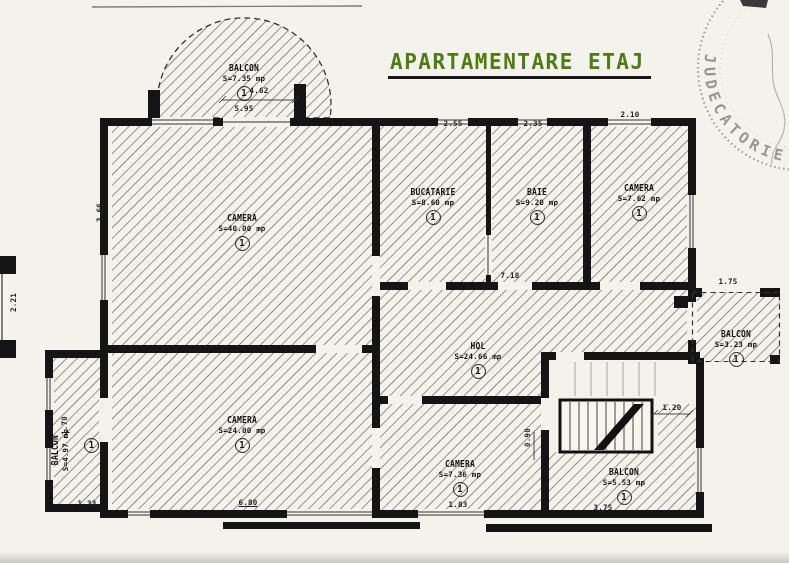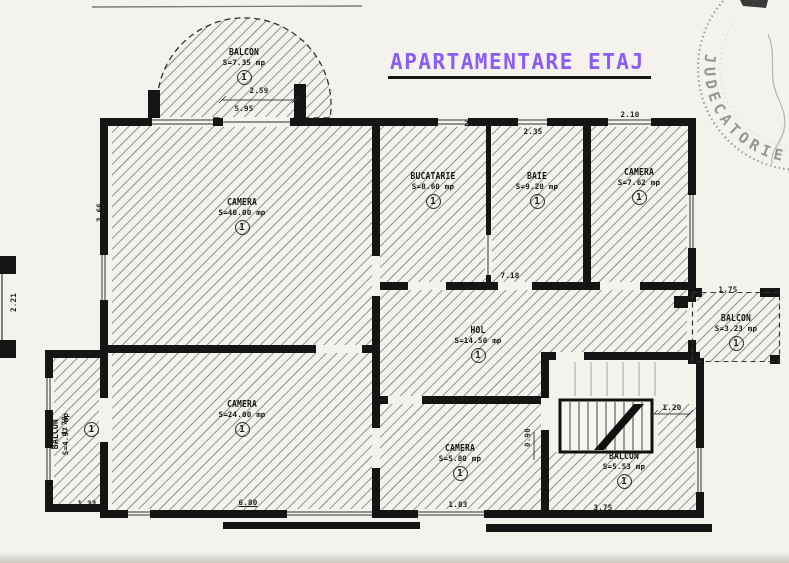--- a/index.html
+++ b/index.html
@@ -5,27 +5,27 @@
   html,body{margin:0;padding:0;}
   #sheet{
     position:relative;width:789px;height:563px;overflow:hidden;
     background:#f3f2ed;
     font-family:"DejaVu Sans Mono",monospace;
   }
   #planSvg{position:absolute;left:0;top:0;}
   .title{
     position:absolute;left:388px;top:50px;
     font:bold 21px "DejaVu Sans Mono",monospace;
-    letter-spacing:1.5px;color:#8b5cf6;
+    letter-spacing:1.5px;color:#4d7c0f;
     border-bottom:3px solid #161616;padding:0 6px 2px 2px;
     white-space:nowrap;
   }
   .room{
     position:absolute;text-align:center;color:#141414;
-    font:bold 8px "DejaVu Sans Mono",monospace;line-height:1.3;letter-spacing:.2px;
+    font:bold 8px "DejaVu Sans Mono",monospace;line-height:1.3;letter-spacing:.2px;margin-top:16px;
   }
   .room .rarea{font-size:7.5px;display:block;}
   .room .rname{display:block;}
   .unitc{
     display:inline-block;width:13px;height:13px;margin-top:2px;
     border:1.7px solid #111;border-radius:50%;
     font:bold 9px/13px "DejaVu Sans Mono",monospace;color:#111;text-align:center;
   }
   .room.vert{width:60px;height:72px;}
   .room.vert .vtext{position:absolute;left:-18px;top:28px;width:70px;transform:rotate(-90deg);}
@@ -255,58 +255,58 @@
     <span class="rarea">S=9.20 mp</span>
     <span class="unitc">1</span>
   </div>
   <div class="room" style="left:589px;top:168px;width:100px;">
     <span class="rname">CAMERA</span>
     <span class="rarea">S=7.62 mp</span>
     <span class="unitc">1</span>
   </div>
   <div class="room" style="left:428px;top:326px;width:100px;">
     <span class="rname">HOL</span>
-    <span class="rarea">S=14.50 mp</span>
+    <span class="rarea">S=24.66 mp</span>
     <span class="unitc">1</span>
   </div>
   <div class="room" style="left:192px;top:400px;width:100px;">
     <span class="rname">CAMERA</span>
     <span class="rarea">S=24.00 mp</span>
     <span class="unitc">1</span>
   </div>
   <div class="room" style="left:410px;top:444px;width:100px;">
     <span class="rname">CAMERA</span>
-    <span class="rarea">S=5.80 mp</span>
+    <span class="rarea">S=7.36 mp</span>
     <span class="unitc">1</span>
   </div>
   <div class="room" style="left:574px;top:452px;width:100px;">
     <span class="rname">BALCON</span>
     <span class="rarea">S=5.53 mp</span>
     <span class="unitc">1</span>
   </div>
   <div class="room vert" style="left:44px;top:396px;">
     <div class="vtext">
       <span class="rname">BALCON</span>
       <span class="rarea">S=4.97 mp</span>
     </div>
     <span class="unitc">1</span>
   </div>
   <div class="room" style="left:693px;top:314px;width:86px;">
     <span class="rname">BALCON</span>
     <span class="rarea">S=3.23 mp</span>
     <span class="unitc">1</span>
   </div>
 
-  <div class="dim" style="left:229px;top:86px;">2.59</div>
+  <div class="dim" style="left:229px;top:86px;">4.62</div>
   <div class="dim" style="left:214px;top:104px;">5.95</div>
-  <div class="dim" style="left:423px;top:119px;text-align:right;">2.55</div>
-  <div class="dim" style="left:503px;top:127px;">2.35</div>
+  <div class="dim" style="left:423px;top:119px;">2.55</div>
+  <div class="dim" style="left:503px;top:119px;">2.35</div>
   <div class="dim" style="left:600px;top:110px;">2.10</div>
   <div class="dim" style="left:480px;top:271px;">7.18</div>
-  <div class="dim" style="left:698px;top:277px;margin-top:8px;">1.75</div>
+  <div class="dim" style="left:698px;top:277px;">1.75</div>
   <div class="dim v" style="left:84px;top:208px;">3.66</div>
   <div class="dim v" style="left:-2px;top:298px;">2.21</div>
   <div class="dim v" style="left:49px;top:421px;">1.70</div>
   <div class="dim" style="left:72px;top:499px;width:30px;">1.33</div>
   <div class="dim" style="left:218px;top:498px;text-decoration:underline;">6.80</div>
   <div class="dim" style="left:428px;top:500px;">1.83</div>
   <div class="dim" style="left:573px;top:503px;">3.75</div>
   <div class="dim" style="left:642px;top:403px;">1.20</div>
   <div class="dim v" style="left:512px;top:433px;">0.90</div>
 

